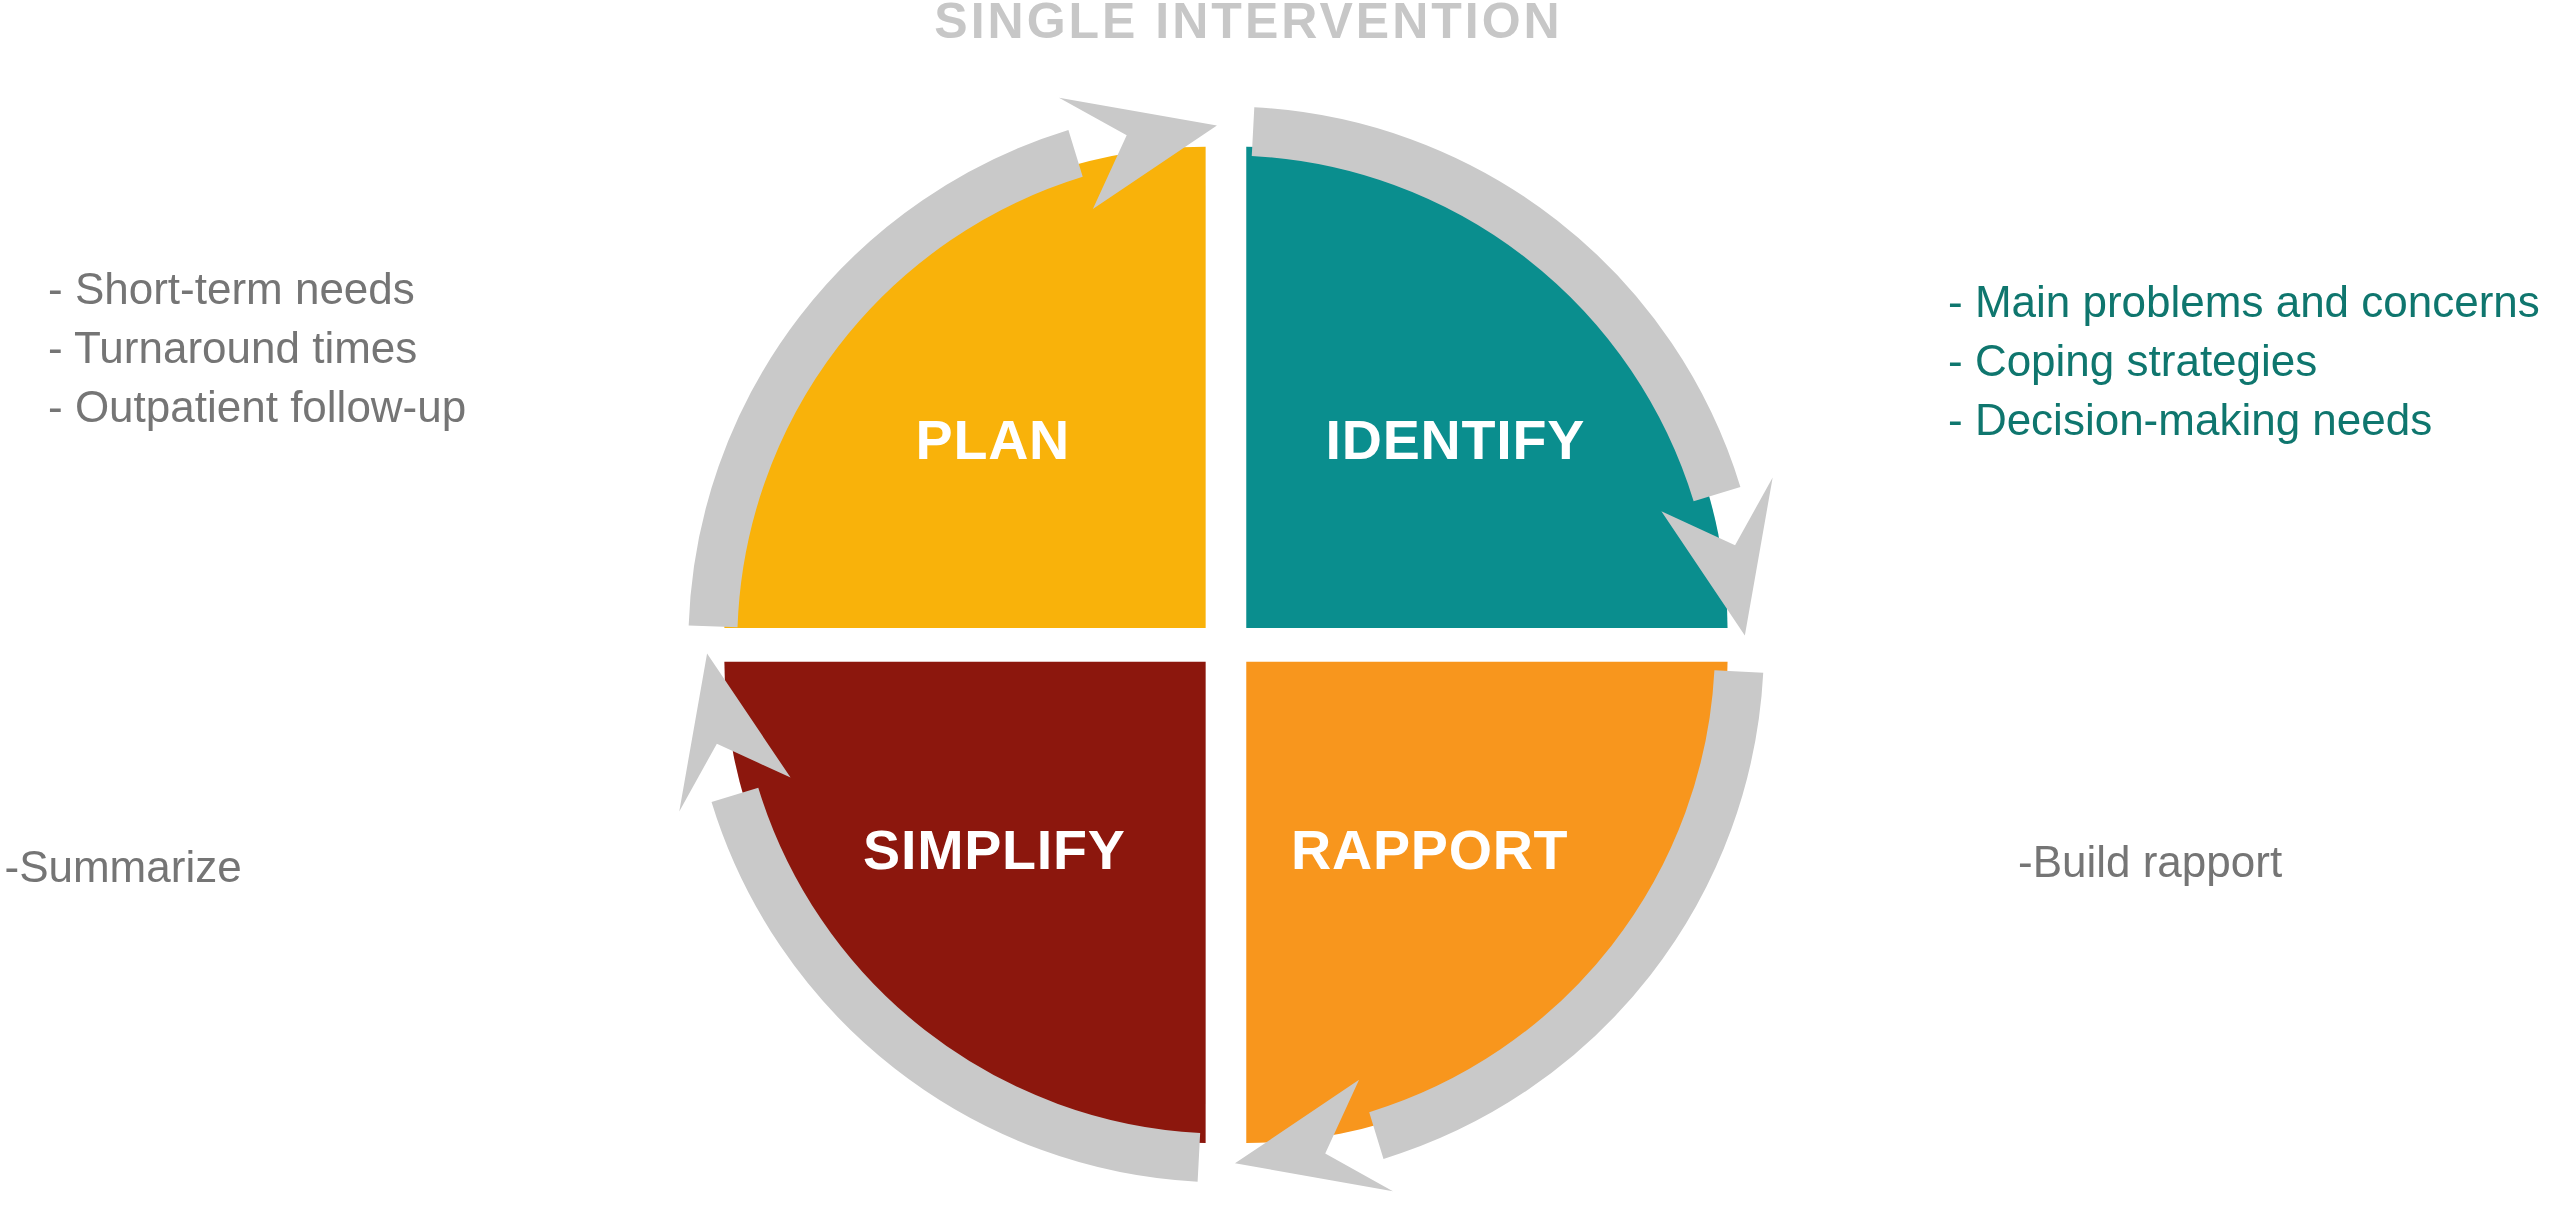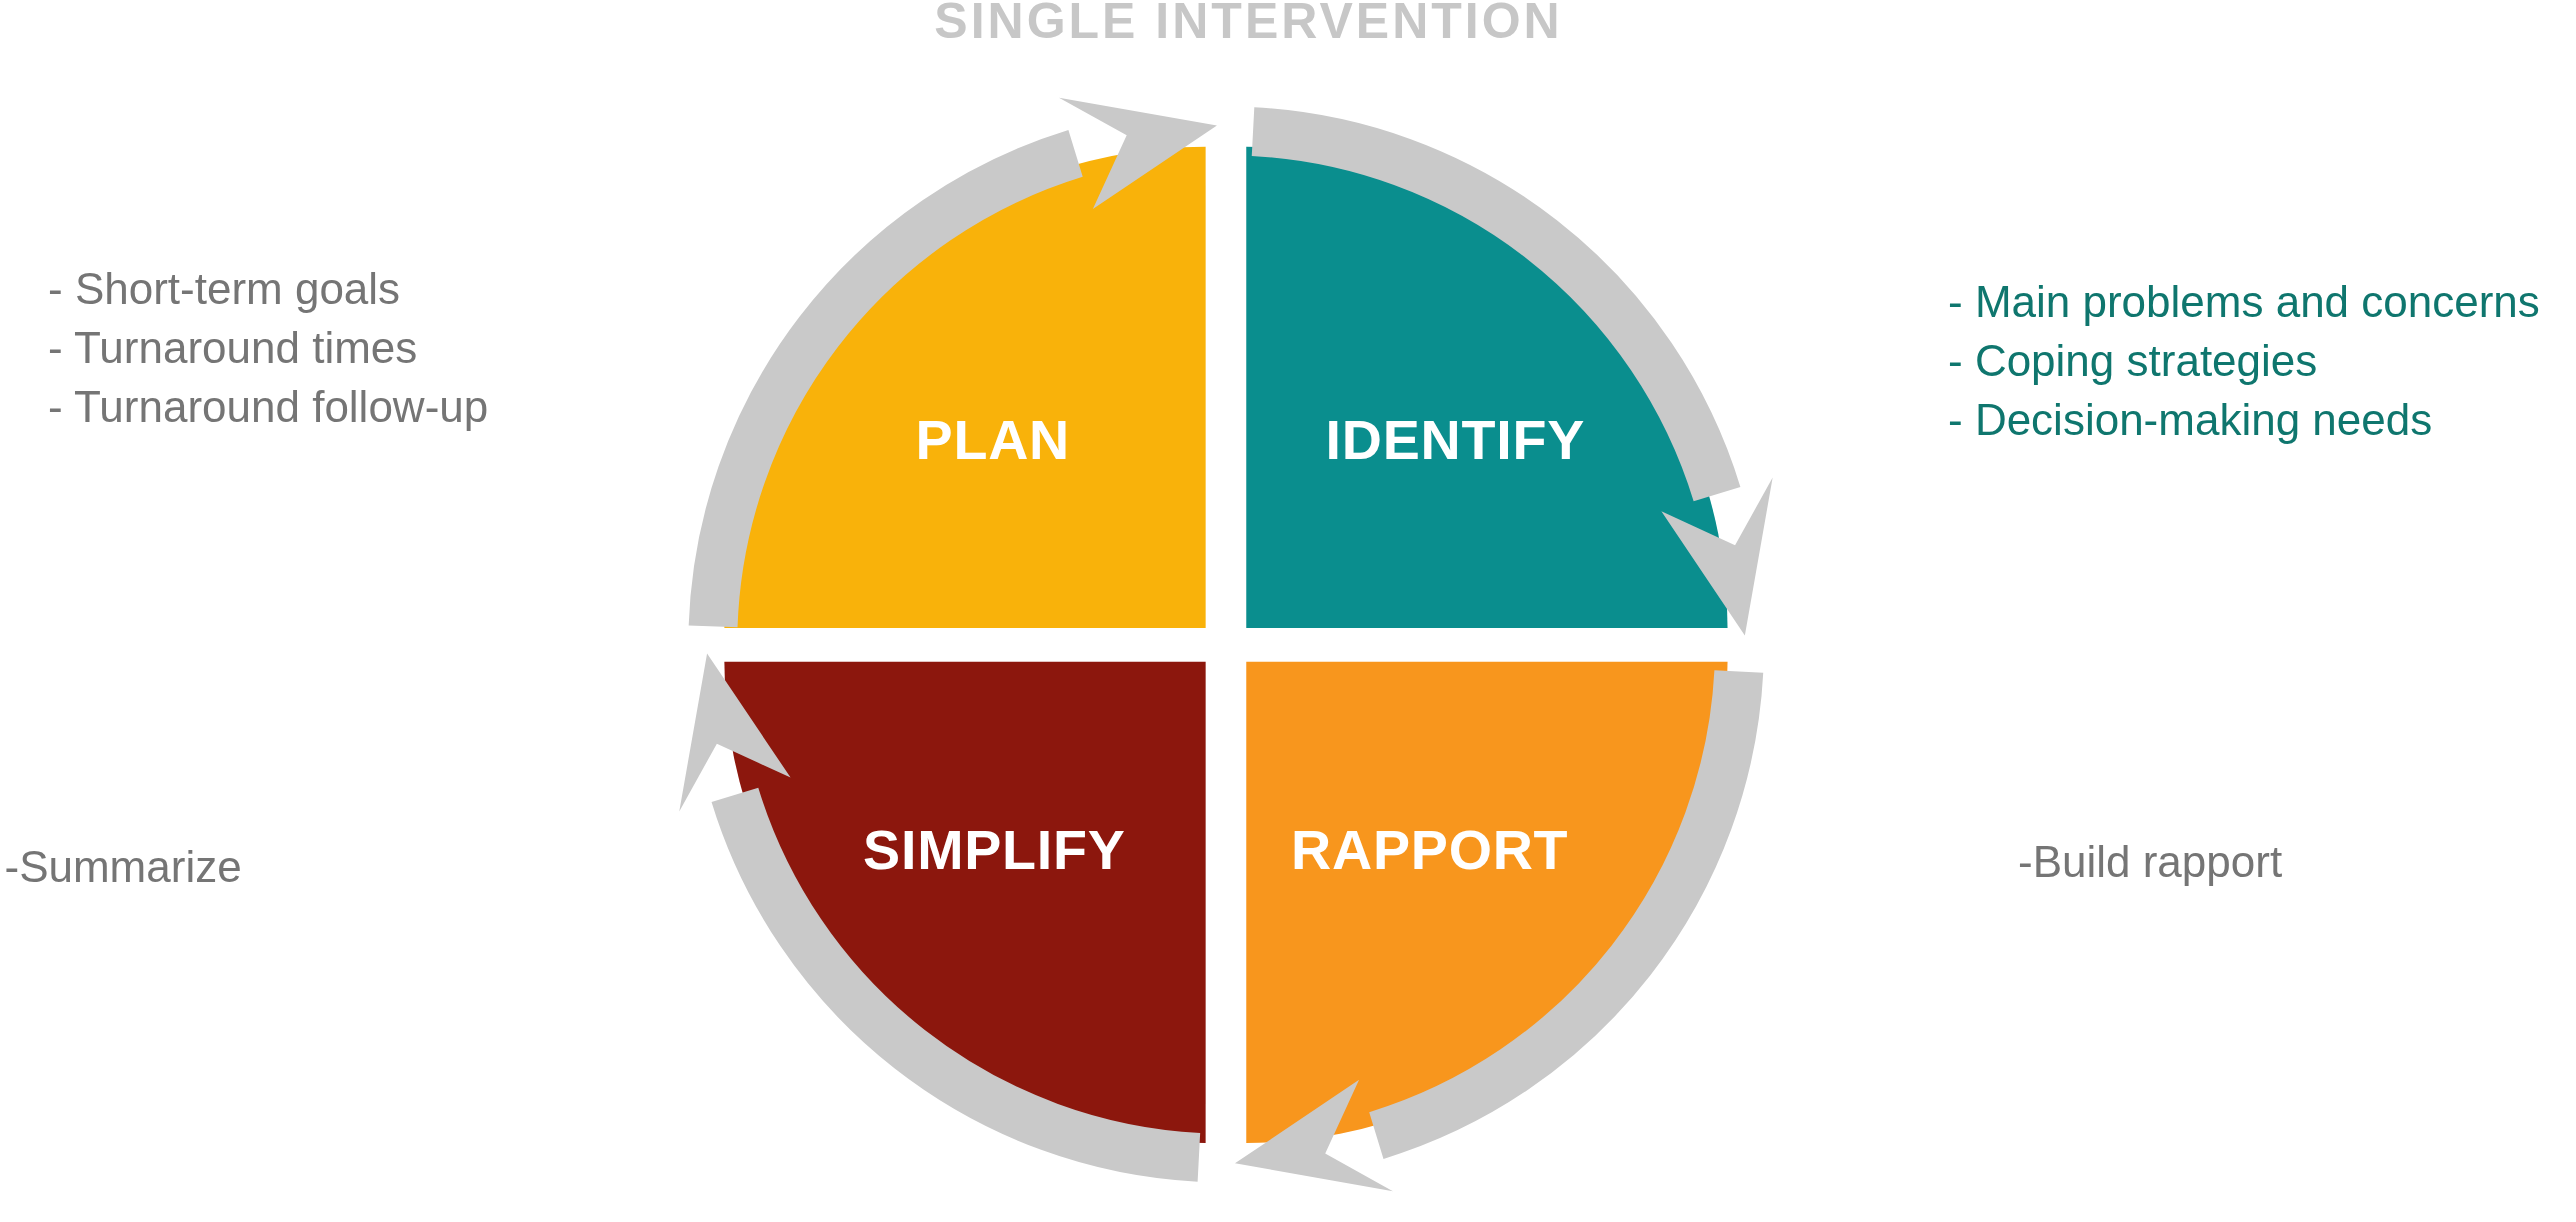--- a/index.html
+++ b/index.html
@@ -65,23 +65,23 @@
     <polygon points="1852,1584 1642,1547 1807,1436 1762,1534" fill="#C9C9C9"></polygon>
     <polygon points="903,1079 940,869 1051,1034 953,989" fill="#C9C9C9"></polygon>
 
     <text class="qlabel" x="1320" y="611" text-anchor="middle" fill="#FFFFFF">PLAN</text>
     <text class="qlabel" x="1935" y="611" text-anchor="middle" fill="#FFFFFF">IDENTIFY</text>
     <text class="qlabel" x="1901" y="1155" text-anchor="middle" fill="#FFFFFF">RAPPORT</text>
     <text class="qlabel" x="1322" y="1155" text-anchor="middle" fill="#FFFFFF">SIMPLIFY</text>
   </svg>
 
   <div class="note note-tl" style="color: rgb(117, 117, 117);">
-    <div>- Short-term goals</div>
+    <div>- Short-term needs</div>
     <div>- Turnaround times</div>
-    <div>- Turnaround follow-up</div>
+    <div>- Outpatient follow-up</div>
   </div>
 
   <div class="note note-tr" style="color: #0f766e;">
     <div>- Main problems and concerns</div>
     <div>- Coping strategies</div>
     <div>- Decision-making needs</div>
   </div>
 
   <div class="note note-bl" style="color: rgb(117, 117, 117);">
     <div>-Summarize</div>

